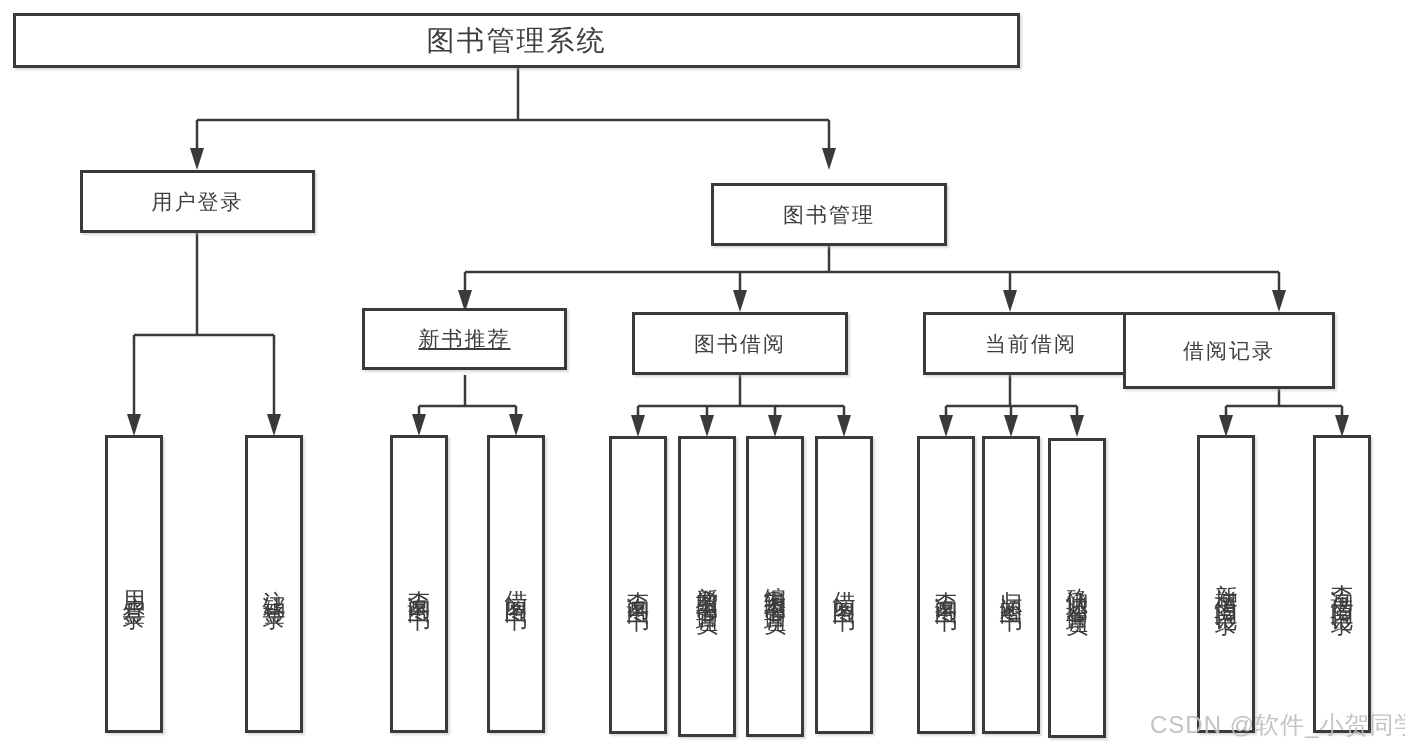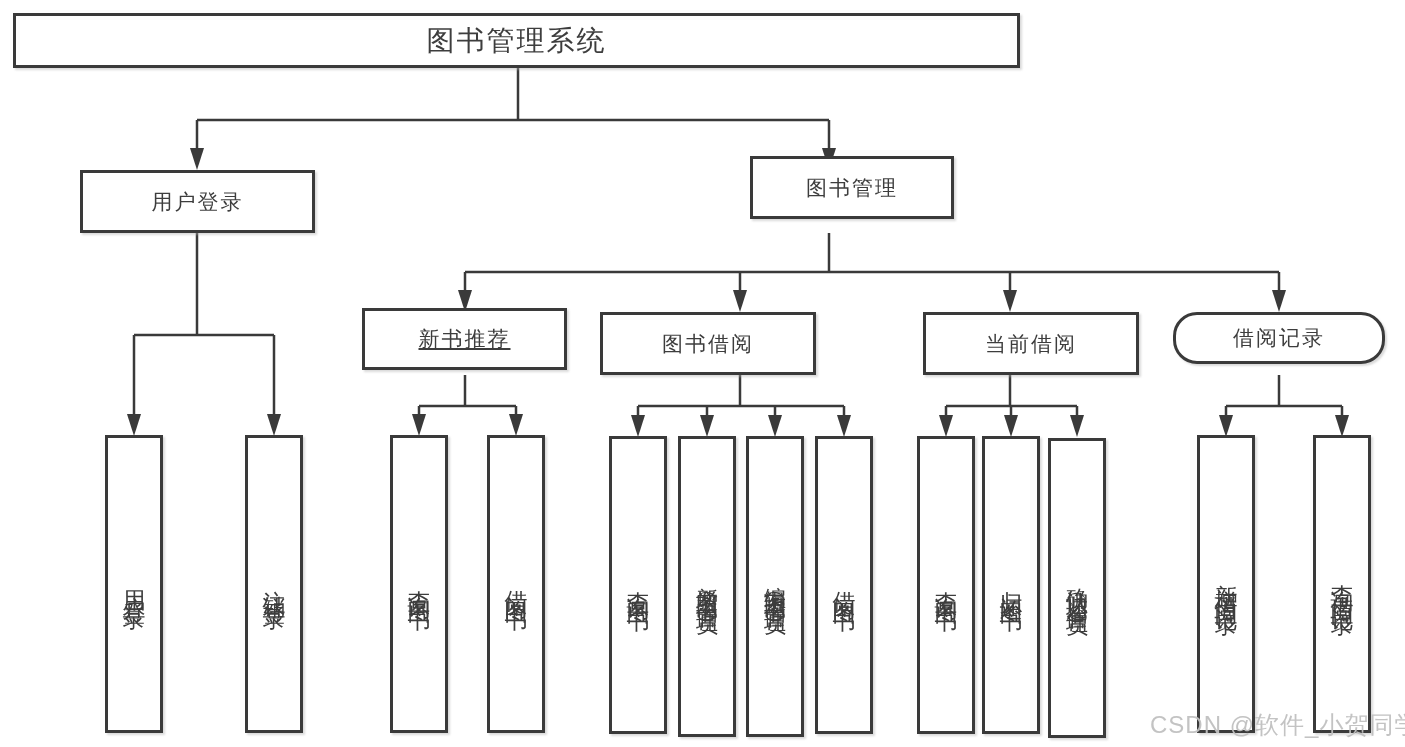--- a/index.html
+++ b/index.html
@@ -114,34 +114,34 @@
     </g>
   </svg>
 
   <div class="node root" style="left:13px;top:13px;width:1007px;height:55px;">
     <span>图书管理系统</span>
   </div>
 
   <div class="node hnode" style="left:80px;top:170px;width:235px;height:63px;">
     <span>用户登录</span>
   </div>
-  <div class="node hnode" style="left:711px;top:156px;width:204px;height:63px;margin-left:39px;">
+  <div class="node hnode" style="left:711px;top:183px;width:236px;height:63px;">
     <span>图书管理</span>
   </div>
 
   <div class="node hnode" style="left:362px;top:308px;width:205px;height:62px;text-decoration:underline;">
     <span>新书推荐</span>
   </div>
-  <div class="node hnode" style="left:600px;top:312px;width:216px;height:63px;">
+  <div class="node hnode" style="left:632px;top:312px;width:216px;height:63px;">
     <span>图书借阅</span>
   </div>
   <div class="node hnode" style="left:923px;top:312px;width:216px;height:63px;">
     <span>当前借阅</span>
   </div>
-  <div class="node hnode" style="left:1173px;top:312px;width:212px;height:52px;border-radius:24px;">
+  <div class="node hnode" style="left:1123px;top:312px;width:212px;height:77px;">
     <span>借阅记录</span>
   </div>
 
   <div class="node leaf" style="left:105px;top:435px;width:58px;height:298px;">
     <span class="vtext">用户登录</span>
   </div>
   <div class="node leaf" style="left:245px;top:435px;width:58px;height:298px;">
     <span class="vtext">注销登录</span>
   </div>
 

